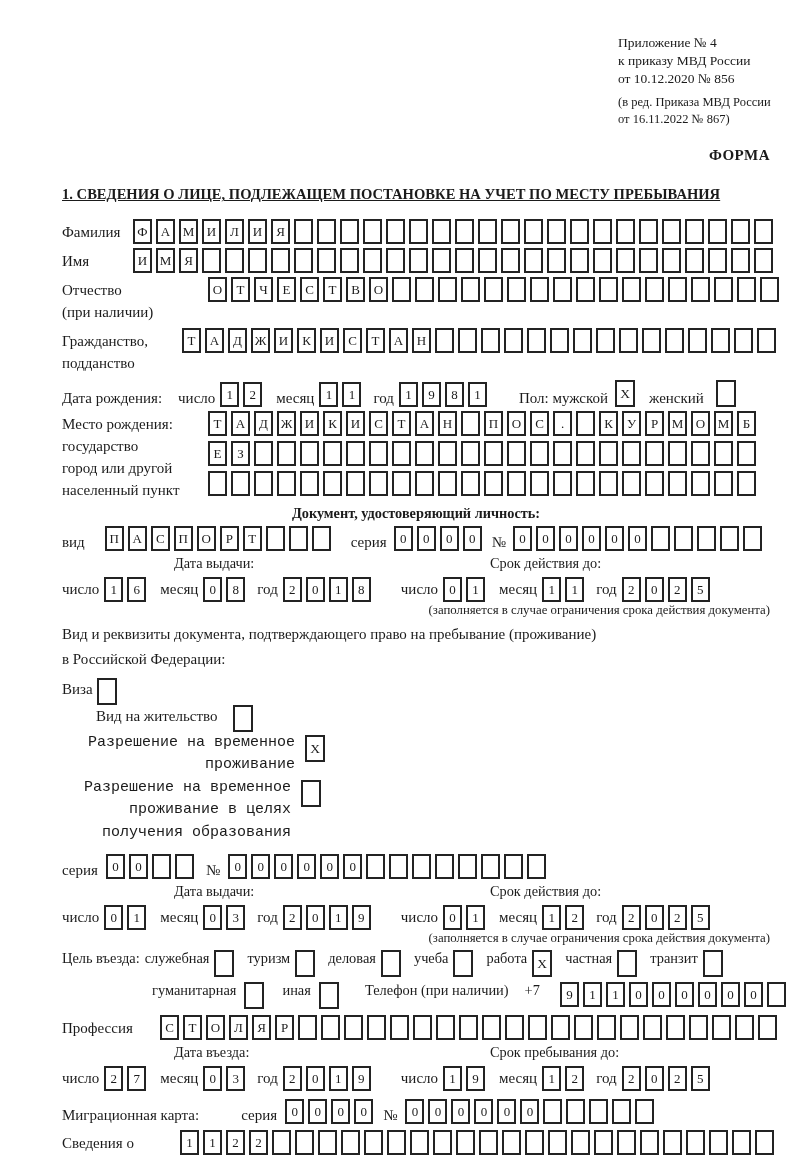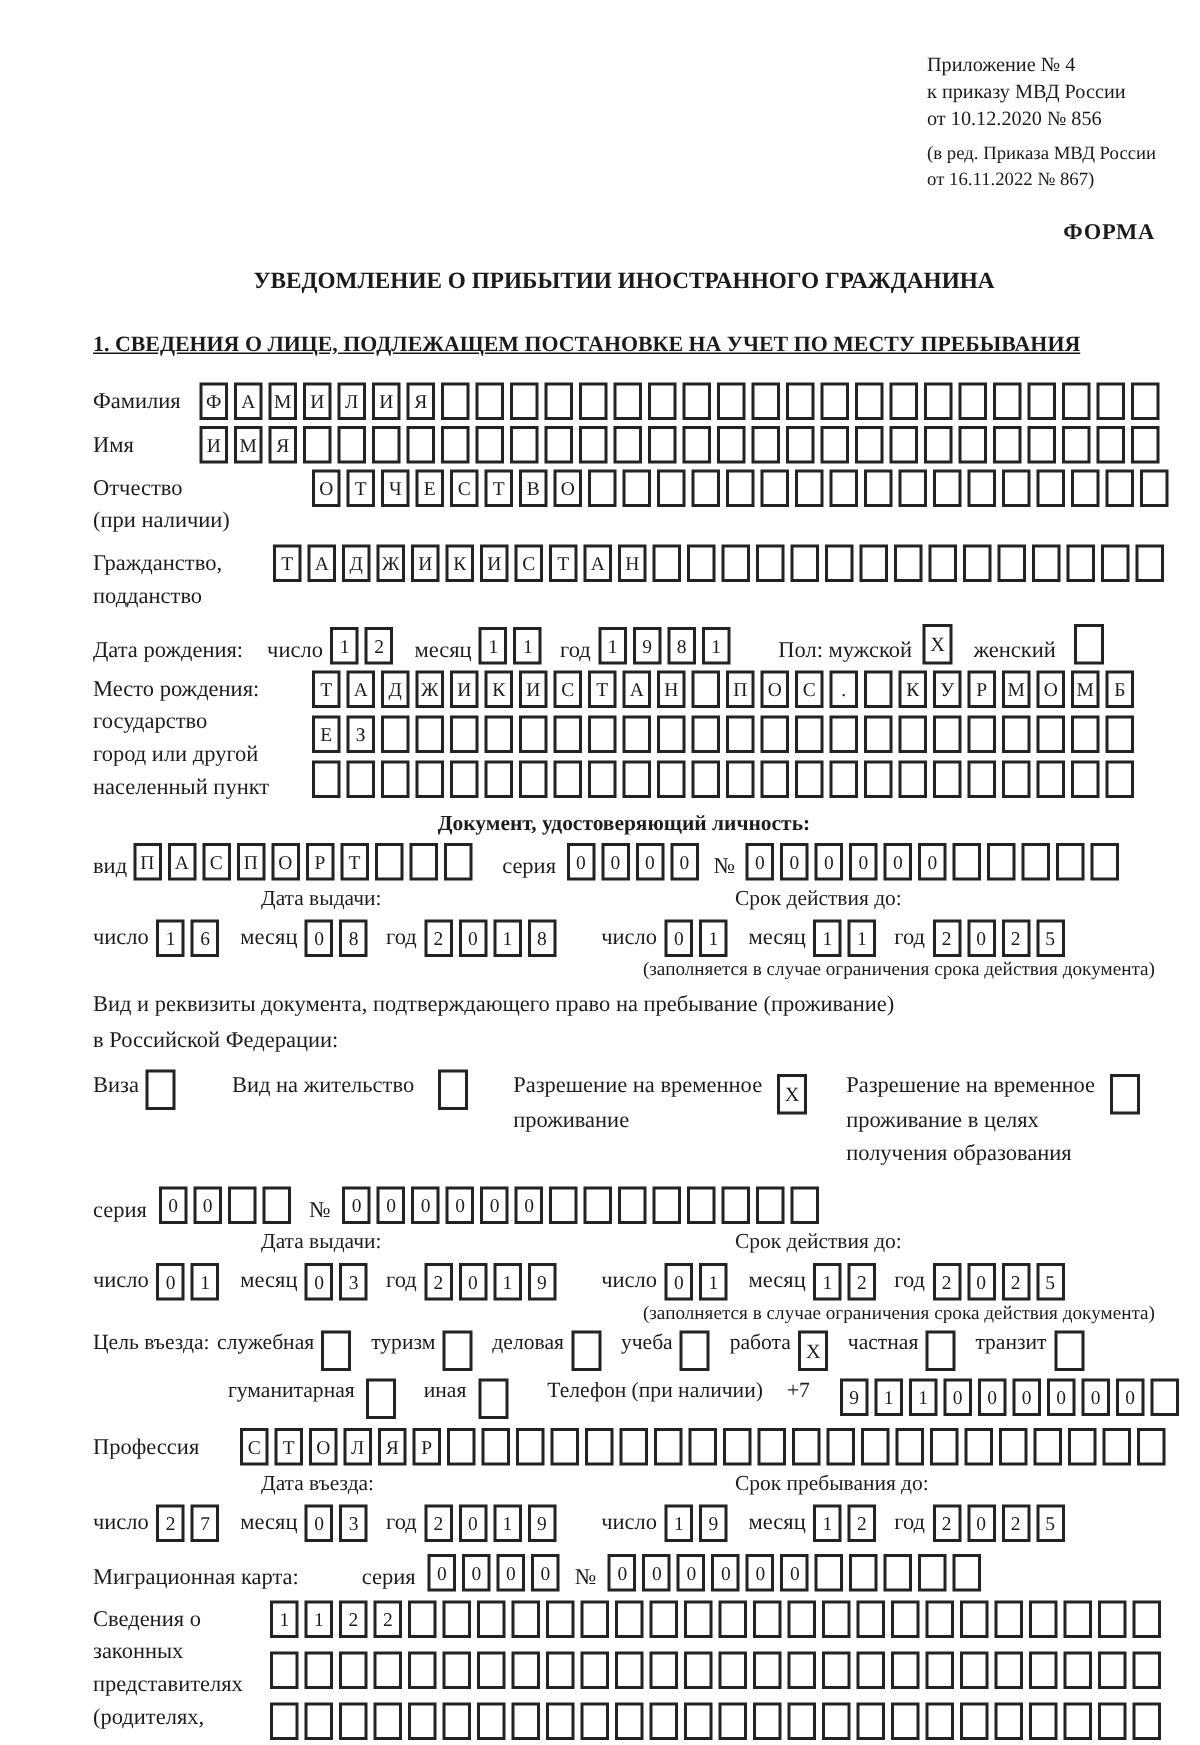--- a/index.html
+++ b/index.html
@@ -27,22 +27,22 @@
   .rowgap{margin-bottom:5px;}
   .inl{display:flex;align-items:flex-end;white-space:nowrap;}
   .dates-hdrs{position:relative;height:19px;font-size:14.3px;margin-top:4px;}
   .dates-hdrs .hl{position:absolute;left:112px;}
   .dates-hdrs .hr{position:absolute;left:428px;}
   .drow{display:flex;align-items:center;margin:3px 0 1px;white-space:nowrap;}
   .dlbl{margin-right:5px;}
   .dsp{width:26px;}
   .fnote{text-align:right;font-size:12.8px;margin:1px 0 4px;}
   .intro{line-height:1.65;margin-top:4px;}
-  .visa-row{display:flex;align-items:flex-start;margin:6px 0 10px;}
-  .vtxt{text-align:left;line-height:1.5;}
+  .visa-row{display:flex;align-items:flex-start;margin:6px 0 10px;flex-direction:column;}
+  .vtxt{text-align:right;line-height:1.5;font-family:Liberation Mono, monospace;}
   .vitem{display:flex;align-items:flex-start;}
   .optlbl{margin-left:9px;margin-right:5px;}
   .nw{white-space:nowrap;align-items:flex-start;}
 </style>
 </head>
 <body>
 
 <div class="page">
 
   <div class="top-note">
@@ -51,21 +51,20 @@
     <div>от 10.12.2020 № 856</div>
     <div class="sub">
       <div>(в ред. Приказа МВД России</div>
       <div>от 16.11.2022 № 867)</div>
     </div>
   </div>
 
   <div class="forma">ФОРМА</div>
 
   <div class="title">
-    <div>УВЕДОМЛЕНИЕ О ПРИБЫТИИ ИНОСТРАННОГО ГРАЖДАНИНА</div>
   </div>
 
   <div class="section-h">1. СВЕДЕНИЯ О ЛИЦЕ, ПОДЛЕЖАЩЕМ ПОСТАНОВКЕ НА УЧЕТ ПО МЕСТУ ПРЕБЫВАНИЯ</div>
 
   <div class="frow">
     <div class="flabel" style="width:71px">Фамилия</div>
     <div class="cells"><span class="cell">Ф</span><span class="cell">А</span><span class="cell">М</span><span class="cell">И</span><span class="cell">Л</span><span class="cell">И</span><span class="cell">Я</span><span class="cell">&nbsp;</span><span class="cell">&nbsp;</span><span class="cell">&nbsp;</span><span class="cell">&nbsp;</span><span class="cell">&nbsp;</span><span class="cell">&nbsp;</span><span class="cell">&nbsp;</span><span class="cell">&nbsp;</span><span class="cell">&nbsp;</span><span class="cell">&nbsp;</span><span class="cell">&nbsp;</span><span class="cell">&nbsp;</span><span class="cell">&nbsp;</span><span class="cell">&nbsp;</span><span class="cell">&nbsp;</span><span class="cell">&nbsp;</span><span class="cell">&nbsp;</span><span class="cell">&nbsp;</span><span class="cell">&nbsp;</span><span class="cell">&nbsp;</span><span class="cell">&nbsp;</span></div>
   </div>
 
   <div class="frow">
@@ -114,21 +113,21 @@
       <div class="cells rowgap"><span class="cell">Т</span><span class="cell">А</span><span class="cell">Д</span><span class="cell">Ж</span><span class="cell">И</span><span class="cell">К</span><span class="cell">И</span><span class="cell">С</span><span class="cell">Т</span><span class="cell">А</span><span class="cell">Н</span><span class="cell">&nbsp;</span><span class="cell">П</span><span class="cell">О</span><span class="cell">С</span><span class="cell">.</span><span class="cell">&nbsp;</span><span class="cell">К</span><span class="cell">У</span><span class="cell">Р</span><span class="cell">М</span><span class="cell">О</span><span class="cell">М</span><span class="cell">Б</span></div>
       <div class="cells rowgap"><span class="cell">Е</span><span class="cell">З</span><span class="cell">&nbsp;</span><span class="cell">&nbsp;</span><span class="cell">&nbsp;</span><span class="cell">&nbsp;</span><span class="cell">&nbsp;</span><span class="cell">&nbsp;</span><span class="cell">&nbsp;</span><span class="cell">&nbsp;</span><span class="cell">&nbsp;</span><span class="cell">&nbsp;</span><span class="cell">&nbsp;</span><span class="cell">&nbsp;</span><span class="cell">&nbsp;</span><span class="cell">&nbsp;</span><span class="cell">&nbsp;</span><span class="cell">&nbsp;</span><span class="cell">&nbsp;</span><span class="cell">&nbsp;</span><span class="cell">&nbsp;</span><span class="cell">&nbsp;</span><span class="cell">&nbsp;</span><span class="cell">&nbsp;</span></div>
       <div class="cells"><span class="cell">&nbsp;</span><span class="cell">&nbsp;</span><span class="cell">&nbsp;</span><span class="cell">&nbsp;</span><span class="cell">&nbsp;</span><span class="cell">&nbsp;</span><span class="cell">&nbsp;</span><span class="cell">&nbsp;</span><span class="cell">&nbsp;</span><span class="cell">&nbsp;</span><span class="cell">&nbsp;</span><span class="cell">&nbsp;</span><span class="cell">&nbsp;</span><span class="cell">&nbsp;</span><span class="cell">&nbsp;</span><span class="cell">&nbsp;</span><span class="cell">&nbsp;</span><span class="cell">&nbsp;</span><span class="cell">&nbsp;</span><span class="cell">&nbsp;</span><span class="cell">&nbsp;</span><span class="cell">&nbsp;</span><span class="cell">&nbsp;</span><span class="cell">&nbsp;</span></div>
     </div>
   </div>
 
   <div style="text-align:center;font-weight:bold;font-size:14.3px;margin:2px 0 4px">Документ, удостоверяющий личность:</div>
 
   <div class="frow inl">
     <span>вид</span>
-    <span class="cells" style="margin-left:4px"><span class="cell">П</span><span class="cell">А</span><span class="cell">С</span><span class="cell">П</span><span class="cell">О</span><span class="cell">Р</span><span class="cell">Т</span><span class="cell">&nbsp;</span><span class="cell">&nbsp;</span><span class="cell">&nbsp;</span></span>
+    <span class="cells" style="margin-left:20px"><span class="cell">П</span><span class="cell">А</span><span class="cell">С</span><span class="cell">П</span><span class="cell">О</span><span class="cell">Р</span><span class="cell">Т</span><span class="cell">&nbsp;</span><span class="cell">&nbsp;</span><span class="cell">&nbsp;</span></span>
     <span style="margin-left:16px">серия</span>
     <span class="cells" style="margin-left:7px"><span class="cell">0</span><span class="cell">0</span><span class="cell">0</span><span class="cell">0</span></span>
     <span style="margin-left:6px">№</span>
     <span class="cells" style="margin-left:7px"><span class="cell">0</span><span class="cell">0</span><span class="cell">0</span><span class="cell">0</span><span class="cell">0</span><span class="cell">0</span><span class="cell">&nbsp;</span><span class="cell">&nbsp;</span><span class="cell">&nbsp;</span><span class="cell">&nbsp;</span><span class="cell">&nbsp;</span></span>
   </div>
 
   <div class="dates-hdrs">
     <span class="hl">Дата выдачи:</span>
     <span class="hr">Срок действия до:</span>
   </div>

